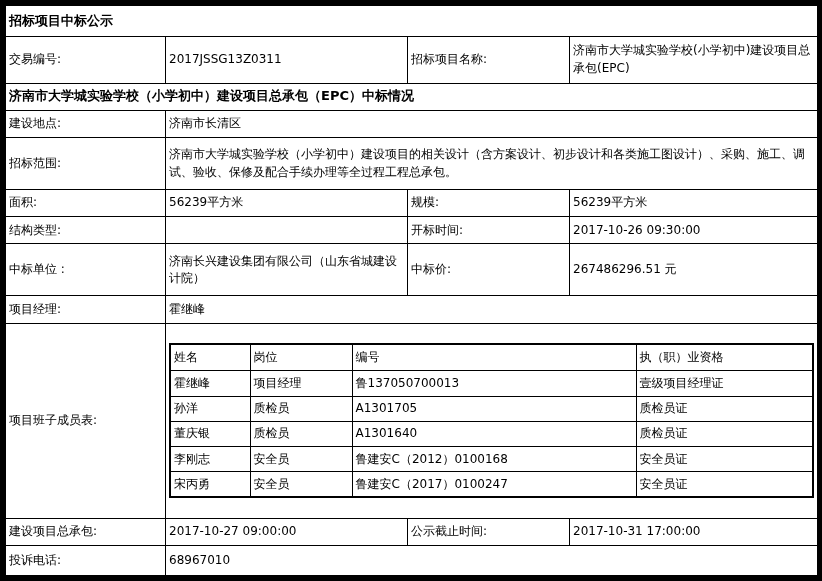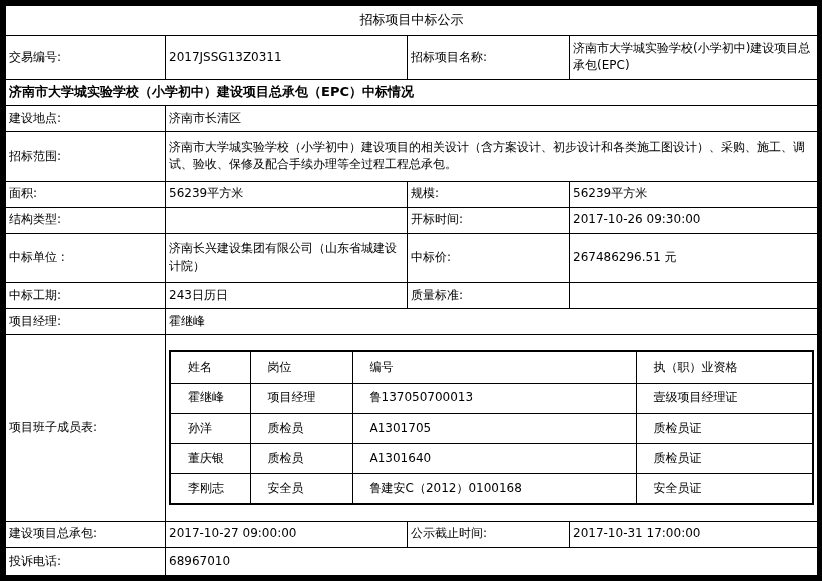--- a/index.html
+++ b/index.html
@@ -9,29 +9,29 @@
   }
   table.main{
     width:812px;height:571px;border-collapse:collapse;table-layout:fixed;
     font-family:"DejaVu Sans","Liberation Sans",sans-serif;
     font-size:12px;color:#000;
   }
   table.main td{
     border:1px solid #000;padding:1px 3px;vertical-align:middle;
     overflow:hidden;line-height:1.45;word-break:break-all;
   }
-  td.title-cell{text-align:center;font-weight:normal;font-size:13px;}
+  td.title-cell{text-align:left;font-weight:bold;font-size:13px;}
   td.section-cell{font-weight:bold;font-size:13px;padding-left:2px;}
   td.lbl{padding-left:4px;}
   td.nested-cell{padding:0;}
   table.team{
     width:100%;height:155px;border-collapse:collapse;table-layout:fixed;
     font-size:12px;color:#000;border:2px solid #000;
   }
-  table.team td{border:1px solid #000;padding:1px 17px;vertical-align:middle;overflow:hidden;}
+  table.team td{border:1px solid #000;padding:1px 3px;vertical-align:middle;overflow:hidden;}
   tr.h25{height:25px}tr.h32{height:32px}tr.h52{height:52px}tr.h22{height:22px}
   tr.h45{height:45px}tr.h42{height:42px}tr.h155{height:155px}tr.h23{height:23px}tr.h24{height:24px}
 </style>
 </head>
 <body>
 
 <div class="frame">
 <table class="main">
   <colgroup>
     <col style="width:160px">
@@ -72,26 +72,20 @@
     <td class="lbl">开标时间:</td>
     <td>2017-10-26 09:30:00</td>
   </tr>
   <tr class="h42">
     <td class="lbl">中标单位 :</td>
     <td>济南长兴建设集团有限公司（山东省城建设计院）</td>
     <td class="lbl">中标价:</td>
     <td>267486296.51 元</td>
   </tr>
   <tr class="h22">
-    <td class="lbl">中标工期:</td>
-    <td>243日历日</td>
-    <td class="lbl">质量标准:</td>
-    <td></td>
-  </tr>
-  <tr class="h22">
     <td class="lbl">项目经理:</td>
     <td colspan="3">霍继峰</td>
   </tr>
   <tr class="h155">
     <td class="lbl">项目班子成员表:</td>
     <td class="nested-cell" colspan="3">
       <table class="team">
         <colgroup>
           <col style="width:80px">
                 <col style="width:102px">
@@ -122,20 +116,26 @@
           <td>质检员</td>
           <td>A1301640</td>
           <td>质检员证</td>
         </tr>
         <tr class="h22">
           <td>李刚志</td>
           <td>安全员</td>
           <td>鲁建安C（2012）0100168</td>
           <td>安全员证</td>
         </tr>
+        <tr class="h22">
+          <td>宋丙勇</td>
+          <td>安全员</td>
+          <td>鲁建安C（2017）0100247</td>
+          <td>安全员证</td>
+        </tr>
       </tbody>
             </table>
     </td>
   </tr>
   <tr class="h22">
     <td class="lbl">建设项目总承包:</td>
     <td>2017-10-27 09:00:00</td>
     <td class="lbl">公示截止时间:</td>
     <td>2017-10-31 17:00:00</td>
   </tr>

